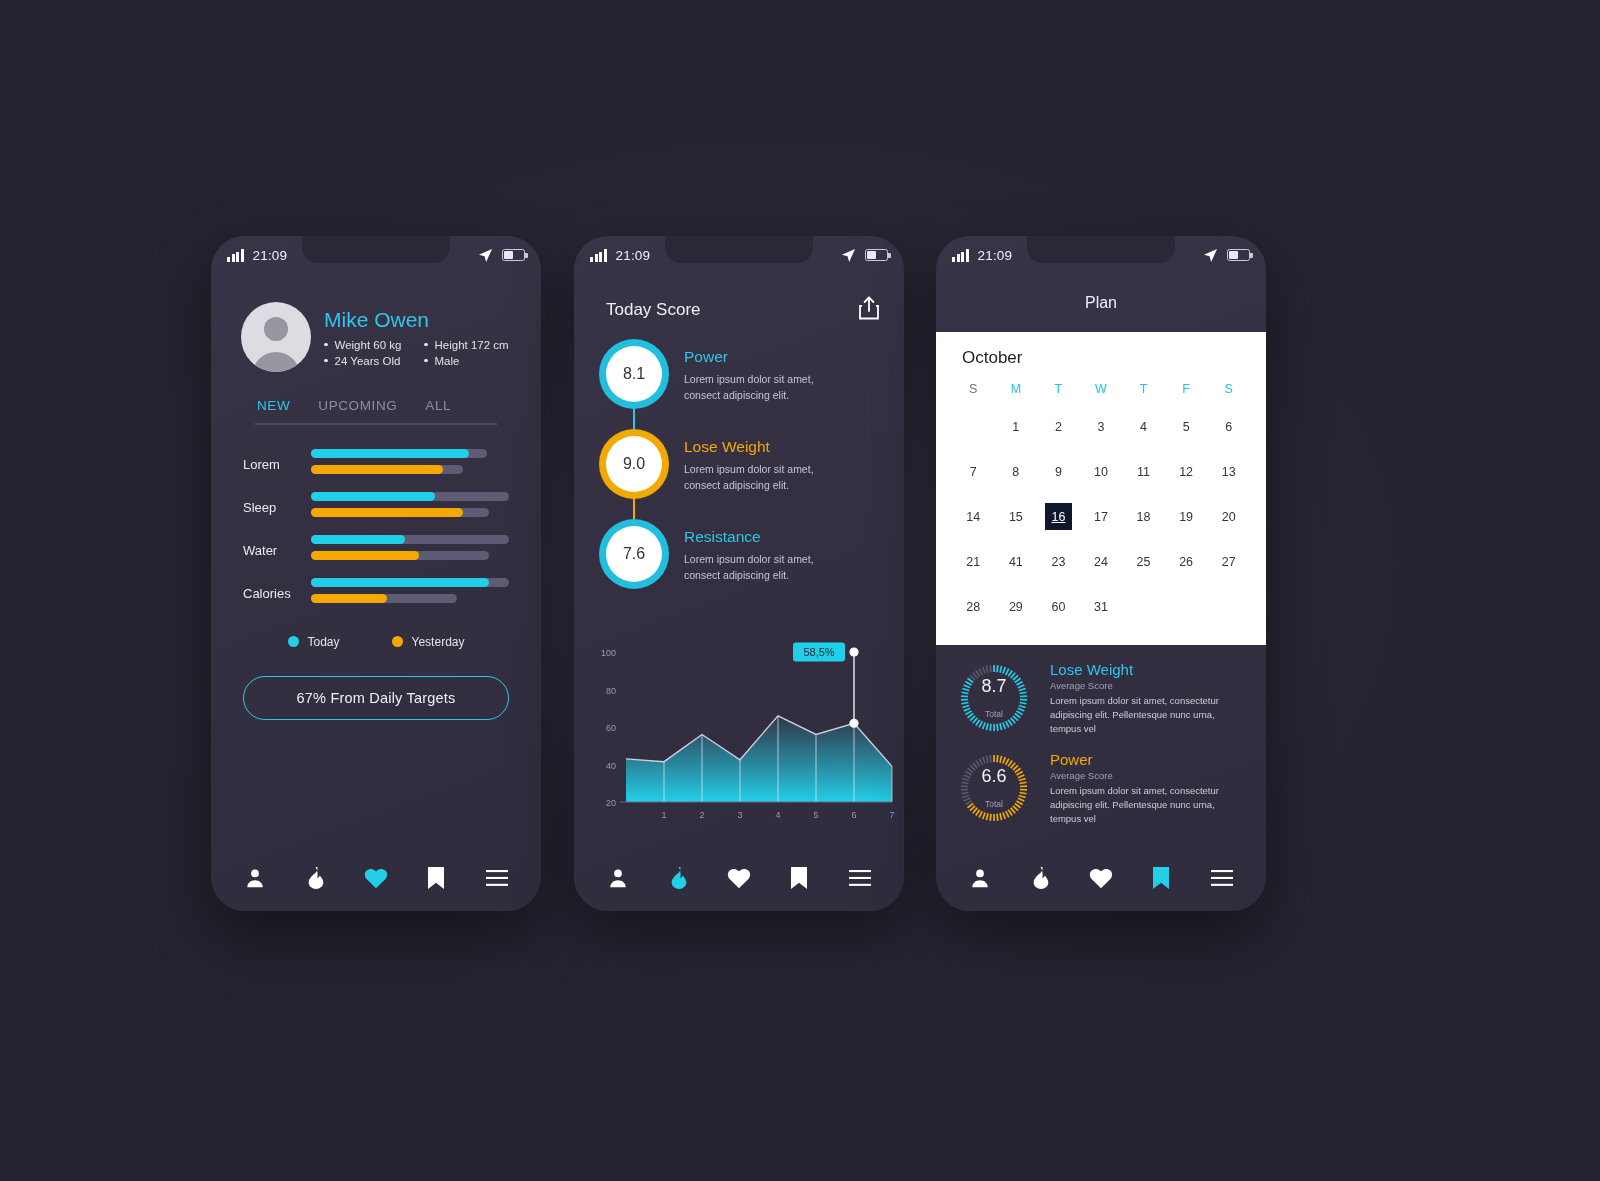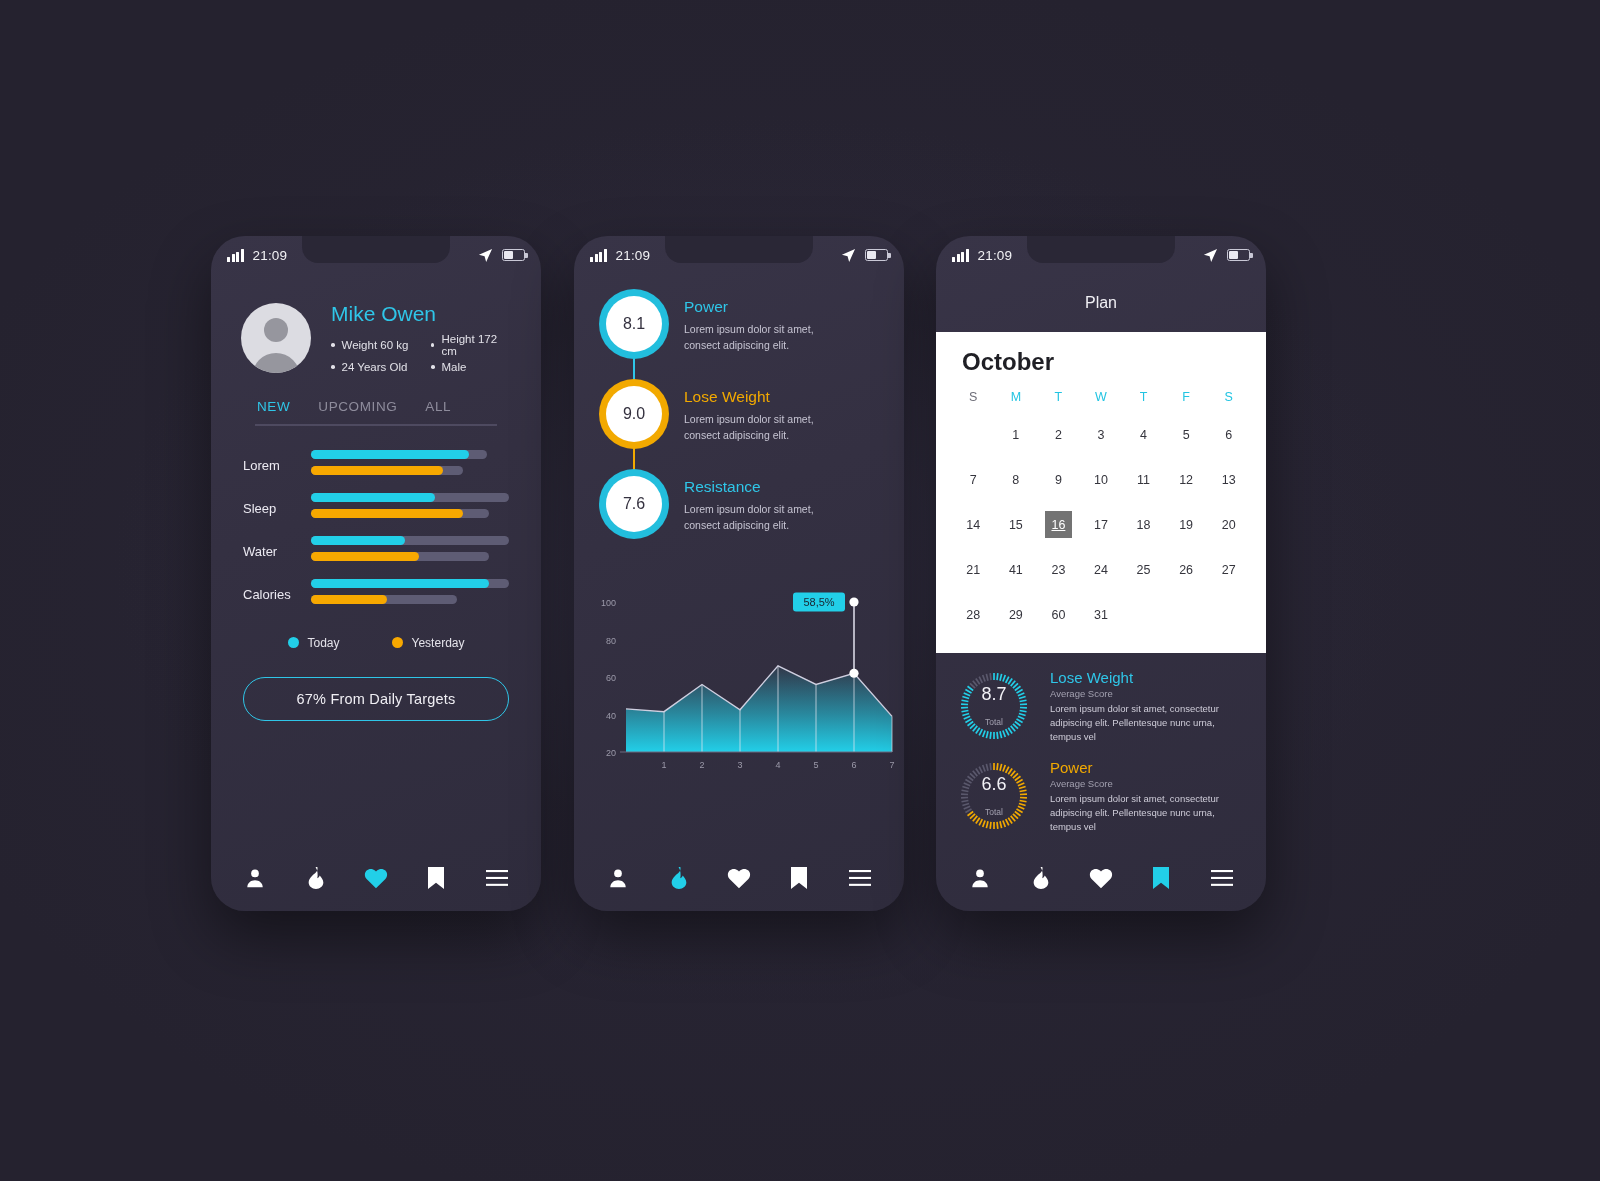--- a/index.html
+++ b/index.html
@@ -54,21 +54,21 @@
     width: 23px; height: 12px; border: 1.6px solid #c9c8d6; border-radius: 2.5px;
     position: relative; padding: 1.4px;
   }
   .battery:after {
     content: ""; position: absolute; right: -3.6px; top: 3px;
     width: 2.2px; height: 5px; background: #c9c8d6; border-radius: 0 1px 1px 0;
   }
   .battery span { display: block; height: 100%; width: 48%; background: #e9e8f0; border-radius: 1px; }
 
   
-  .s1-profile { display: flex; align-items: center; gap: 20px; padding: 28px 26px 0 30px; }
+  .s1-profile { display: flex; align-items: center; gap: 13px; padding: 28px 26px 0 30px; }
   .avatar {
     width: 70px; height: 70px; border-radius: 50%;
     background: #dcdce2; position: relative; overflow: hidden; flex: 0 0 auto;
   }
   .avatar .head { position: absolute; left: 50%; top: 15px; transform: translateX(-50%);
     width: 24px; height: 24px; border-radius: 50%; background: #96969e; }
   .avatar .body { position: absolute; left: 50%; bottom: -14px; transform: translateX(-50%);
     width: 48px; height: 34px; border-radius: 24px 24px 0 0; background: #96969e; }
   .s1-name { font-size: 21px; color: #2fc6e8; font-weight: 400; margin-bottom: 7px; }
   .stats { display: grid; grid-template-columns: 100px auto; row-gap: 4px; }
@@ -134,33 +134,33 @@
   .score-desc { font-size: 10.5px; line-height: 1.5; color: #c6c4d2; max-width: 168px; }
 
   .chart-wrap { position: relative; margin: 18px 0 0 0; height: 200px; }
 
   
   .s3-title { text-align: center; font-size: 16px; color: #f0eff4; padding-top: 20px; }
   .calendar {
     margin: 20px 0 0 0; background: #ffffff;
     padding: 16px 16px 18px 16px;
   }
-  .cal-month { font-size: 24px; color: #1f1f25; padding: 0 0 8px 10px; font-weight: 700; }
+  .cal-month { font-size: 17px; color: #1f1f25; padding: 0 0 8px 10px; font-weight: 400; }
   .cal-grid { display: grid; grid-template-columns: repeat(7, 1fr); row-gap: 4px; }
   .cal-dow { text-align: center; font-size: 12.5px; padding: 6px 0; color: #22c4e2; }
   .cal-dow.sun { color: #6e6e78; }
   .cal-cell {
     text-align: center; font-size: 12.5px; color: #35353d;
     padding: 7px 0; position: relative;
   }
   .cal-cell .mark {
     display: inline-flex; align-items: center; justify-content: center;
     width: 27px; height: 27px;
   }
-  .cal-cell.selected .mark { background: #737373; color: #ffffff; text-decoration: underline; }
+  .cal-cell.selected .mark { background: #0f172a; color: #ffffff; text-decoration: underline; }
 
   .avg-row { display: flex; align-items: center; padding: 16px 18px 0 22px; }
   .gauge { width: 72px; height: 72px; position: relative; flex: 0 0 auto; }
   .gauge .center {
     position: absolute; inset: 0; display: flex; flex-direction: column;
     align-items: center; justify-content: center;
   }
   .gauge .gval { font-size: 18px; color: #f3f2f7; line-height: 1; }
   .gauge .glab { font-size: 8.5px; color: #a3a1b0; margin-top: 14px; }
   .avg-txt { padding-left: 20px; }
@@ -333,20 +333,29 @@
           <svg width="15" height="15" viewBox="0 0 16 16">
               <path d="M15 1 1 7.2l6 1.6 1.7 6z" fill="#ffffff"></path>
             </svg>
         </span>
         <span class="battery">
             <span></span>
           </span>
       </div>
     </div>
 
+    <div class="s2-head">
+      <div class="s2-title">Today Score</div>
+      <div class="share-btn">
+        <svg width="22" height="24" viewBox="0 0 22 24">
+          <path d="M11 1.5 6.6 6M11 1.5 15.4 6M11 1.5V15" stroke="#ffffff" stroke-width="1.8" fill="none" stroke-linecap="round"></path>
+          <path d="M3.2 10H2v12.5h18V10h-1.2" stroke="#ffffff" stroke-width="1.8" fill="none" stroke-linecap="round"></path>
+        </svg>
+      </div>
+    </div>
 
     <div class="scores">
       <div class="connector" style="top:50px;height:90px;background:#2fc6e8"></div>
       <div class="connector" style="top:140px;height:90px;background:#f2a900"></div>
 
       <div class="score-row">
         <div class="ring cyan">8.1</div>
         <div class="score-txt">
           <div class="score-title cyan">Power</div>
           <div class="score-desc">Lorem ipsum dolor sit amet, consect adipiscing elit.</div>

